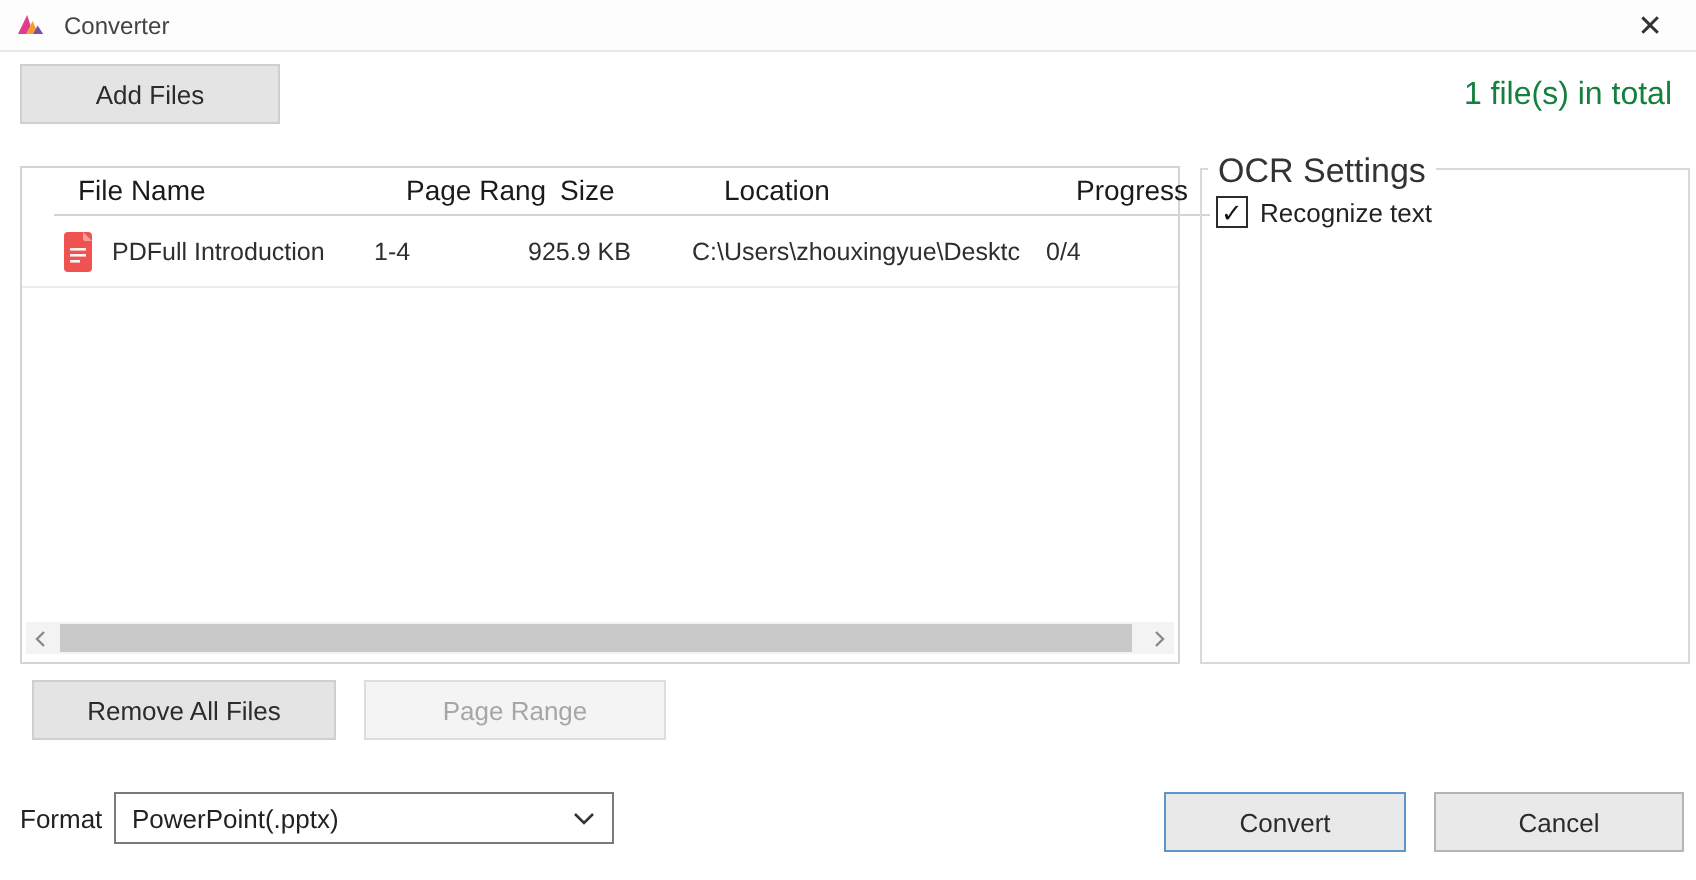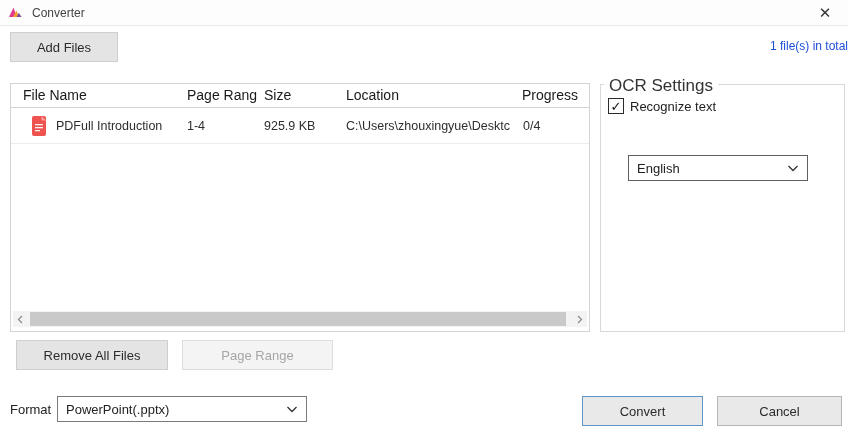--- a/index.html
+++ b/index.html
@@ -23,30 +23,30 @@
     display:flex; align-items:center; justify-content:center;
     font-size:15px; color:#333; cursor:default; font-weight:400;
   }
 
   
   .btn {
     display:flex; align-items:center; justify-content:center;
     background:#e4e4e4; border:1px solid #cfcfcf; font-size:13px; color:#2b2b2b;
     cursor:default;
   }
-  #add-files { position:absolute; left:10px; top:32px; width:108px; height:30px; }
-  #files-count { position:absolute; right:0; top:39px; font-size:12px; color:#1d4ed8; }
+  #add-files { position:absolute; left:10px; top:32px; width:130px; height:30px; }
+  #files-count { position:absolute; right:12px; top:39px; font-size:16px; color:#15803d; }
 
   
   .file-table {
     position:absolute; left:10px; top:83px; width:580px; height:249px;
     border:1px solid #d4d4d4; background:#fff;
   }
   .thead {
-    position:absolute; left:0; top:0; width:100%; height:24px;
+    position:absolute; left:16px; top:0; width:100%; height:24px;
     border-bottom:1px solid #d4d4d4;
   }
   .th { position:absolute; top:3px; font-size:14px; color:#1a1a1a; white-space:nowrap; }
   .th-name     { left:12px; }
   .th-pages    { left:176px; }
   .th-size     { left:253px; }
   .th-location { left:335px; }
   .th-progress { left:511px; }
   .trow {
     position:absolute; left:0; top:25px; width:100%; height:35px;
@@ -181,28 +181,20 @@
     <span class="ocr-legend">OCR Settings</span>
 
     <div class="check-row">
       <span class="checkbox">
         <span>✓</span>
       </span>
       <span class="check-label">Recognize text</span>
     </div>
 
 
-    <div class="dropdown" id="lang-dropdown">
-      <span>English</span>
-      <span class="dd-chevron">
-        <svg width="12" height="8" viewBox="0 0 12 8">
-            <polyline points="1.5,1.5 6,6 10.5,1.5" fill="none" stroke="#333" stroke-width="1.3"></polyline>
-          </svg>
-      </span>
-    </div>
   </div>
 
   <div class="btn" id="remove-all">Remove All Files</div>
   <div class="btn" id="page-range">Page Range</div>
 
   <span id="format-label">Format</span>
   <div class="dropdown" id="format-dropdown">
     <span>PowerPoint(.pptx)</span>
     <span class="dd-chevron">
       <svg width="12" height="8" viewBox="0 0 12 8">

